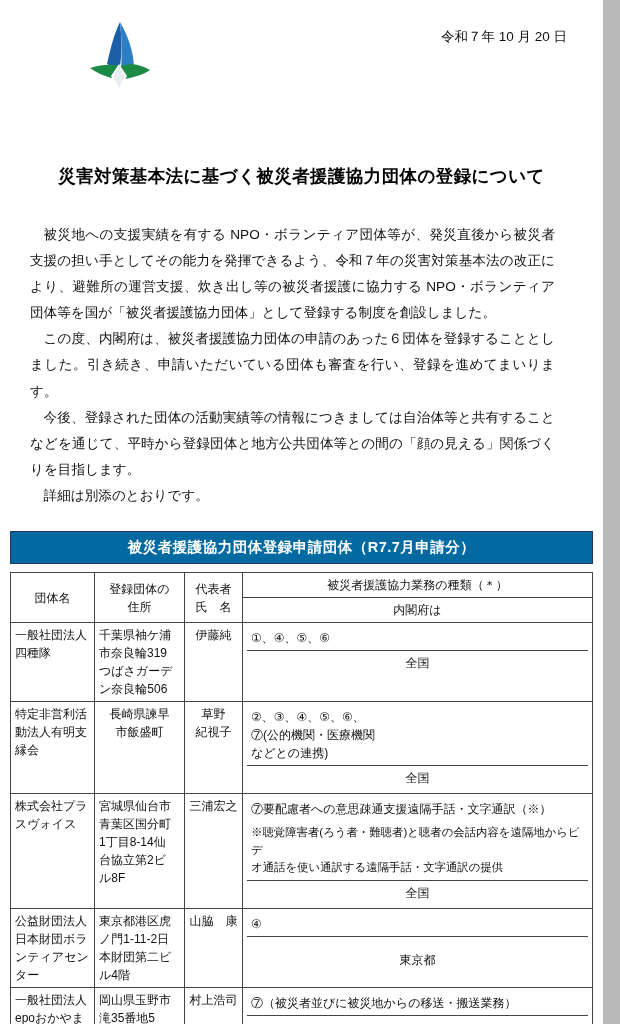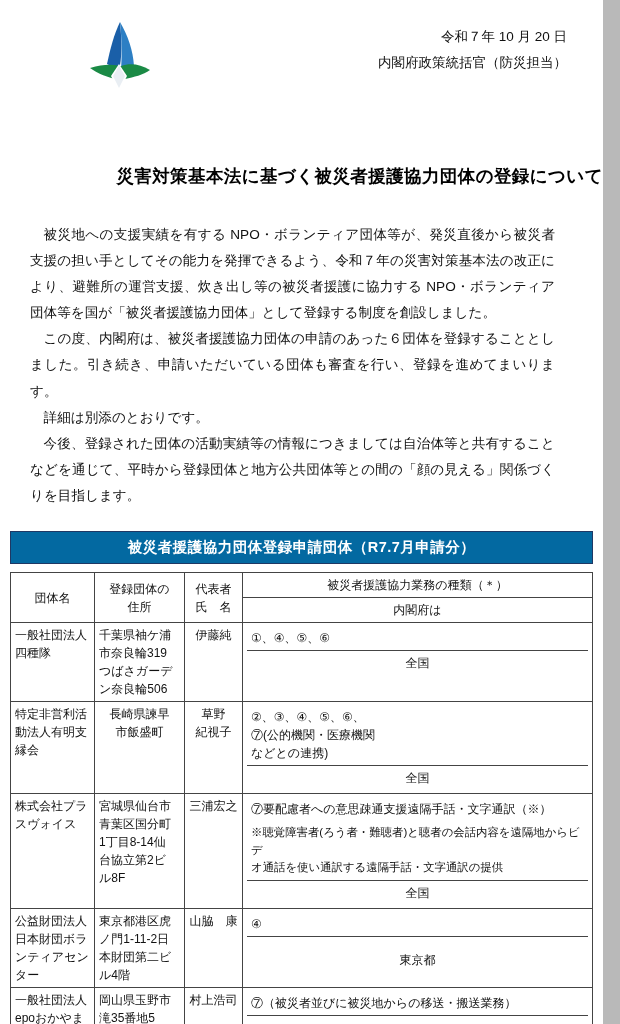--- a/index.html
+++ b/index.html
@@ -37,21 +37,21 @@
     font-size: 13.5px;
     line-height: 1.9;
     color: #111;
     margin-top: 10px;
     margin-right: 10px;
   }
   .header-right div {
     white-space: nowrap;
   }
   h1.doc-title {
-    text-align: right;
+    text-align: center;
     font-size: 17.5px;
     font-weight: bold;
     letter-spacing: 0.4px;
     margin: 62px 0 0 0;
     color: #000;
   }
   .body-text {
     margin: 34px 48px 0 30px;
     font-size: 13.6px;
     line-height: 1.92;
@@ -125,31 +125,30 @@
         <path d="M50 2 C52 22 52 38 49 50 L37 44 C40 30 44 14 50 2 Z" fill="#1a5fa8"></path>
         <path d="M50 2 C58 16 63 30 64 46 L51 51 C52 36 52 20 50 2 Z" fill="#2d7fc4"></path>
         <path d="M20 48 C34 44 44 44 53 47 L48 60 C38 57 28 54 20 48 Z" fill="#1a8a45"></path>
         <path d="M80 50 C70 44 60 43 51 46 L55 59 C64 57 73 55 80 50 Z" fill="#1a8a45"></path>
         <path d="M49 44 L57 56 L49 72 L41 56 Z" fill="#ffffff"></path>
         <path d="M49 46 L55 56 L49 68 L43 56 Z" fill="#e9eef3"></path>
       </svg>
     </div>
     <div class="header-right">
       <div>令和７年 10 月 20 日</div>
-      <div>内閣府政策統括官（防災担当）</div>
     </div>
   </div>
 
   <h1 class="doc-title">災害対策基本法に基づく被災者援護協力団体の登録について</h1>
 
   <div class="body-text">
     <p>被災地への支援実績を有する NPO・ボランティア団体等が、発災直後から被災者支援の担い手としてその能力を発揮できるよう、令和７年の災害対策基本法の改正により、避難所の運営支援、炊き出し等の被災者援護に協力する NPO・ボランティア団体等を国が「被災者援護協力団体」として登録する制度を創設しました。</p>
     <p>この度、内閣府は、被災者援護協力団体の申請のあった６団体を登録することとしました。引き続き、申請いただいている団体も審査を行い、登録を進めてまいります。</p>
+    <p>今後、登録された団体の活動実績等の情報につきましては自治体等と共有することなどを通じて、平時から登録団体と地方公共団体等との間の「顔の見える」関係づくりを目指します。</p>
     <p>詳細は別添のとおりです。</p>
-    <p>今後、登録された団体の活動実績等の情報につきましては自治体等と共有することなどを通じて、平時から登録団体と地方公共団体等との間の「顔の見える」関係づくりを目指します。</p>
   </div>
 
   <div class="banner">被災者援護協力団体登録申請団体（R7.7月申請分）</div>
 
   <table class="reg">
     <colgroup>
       <col class="col-name">
       <col class="col-addr">
       <col class="col-rep">
       <col>

